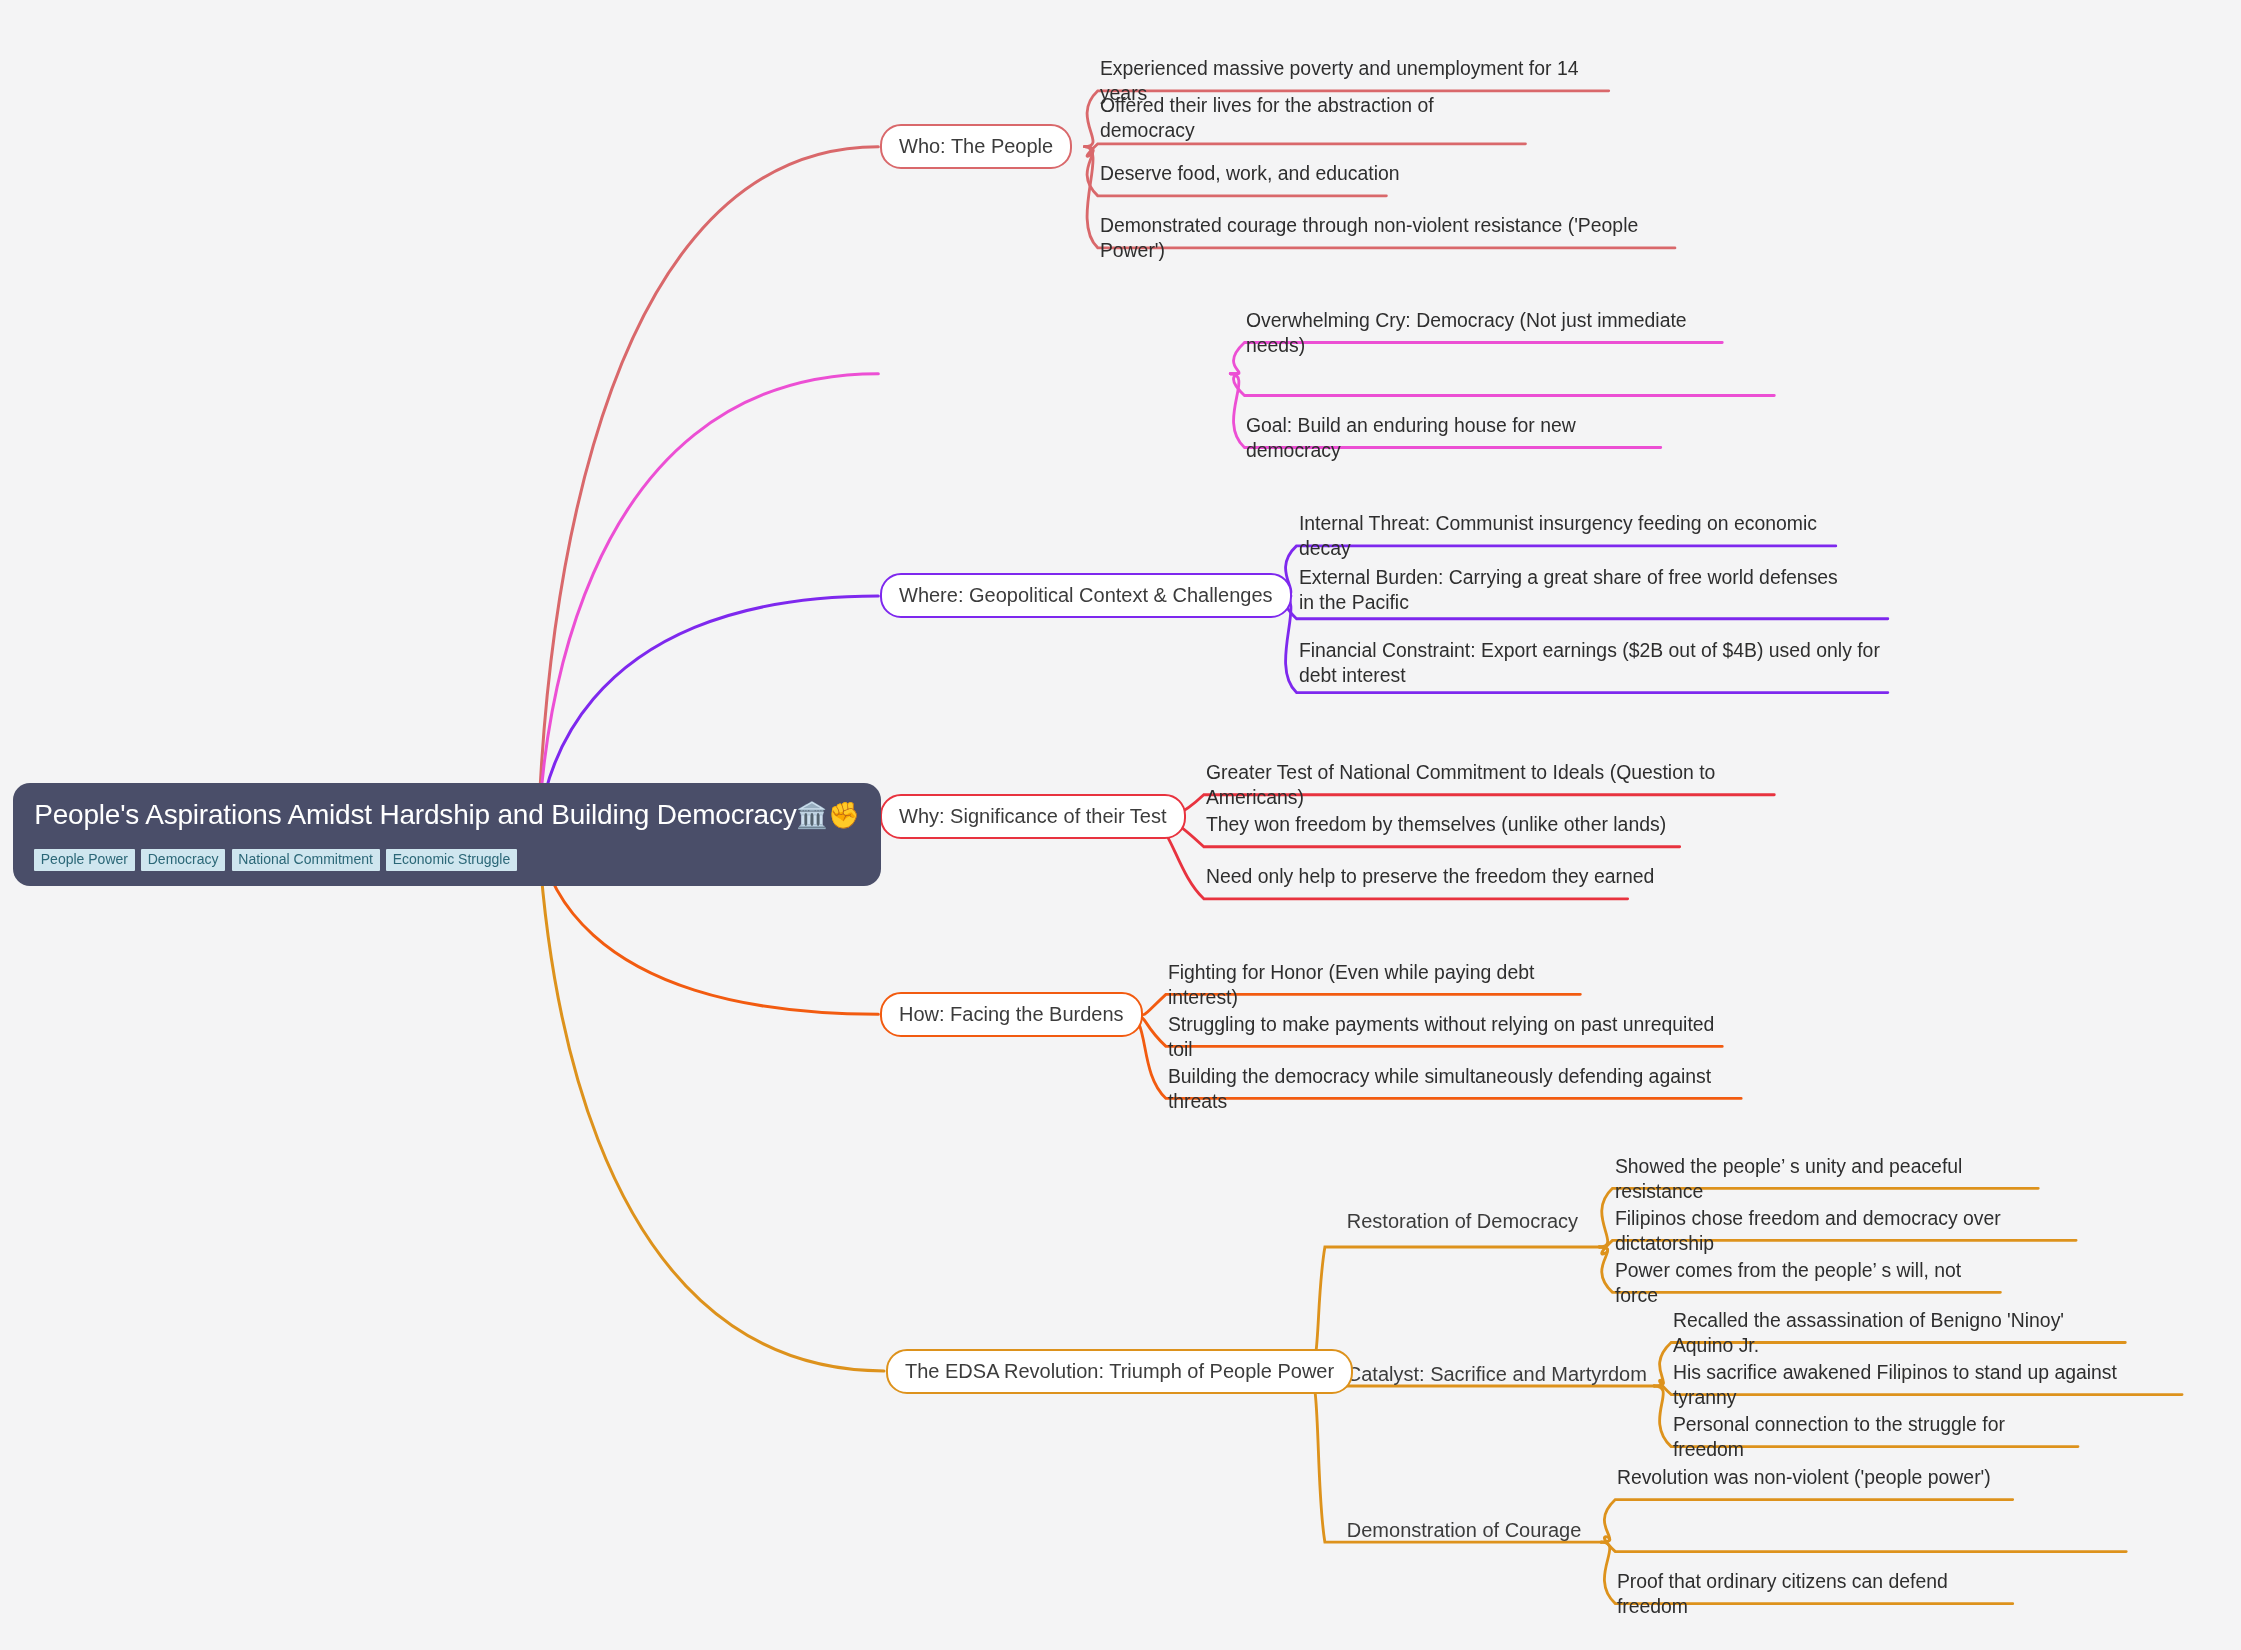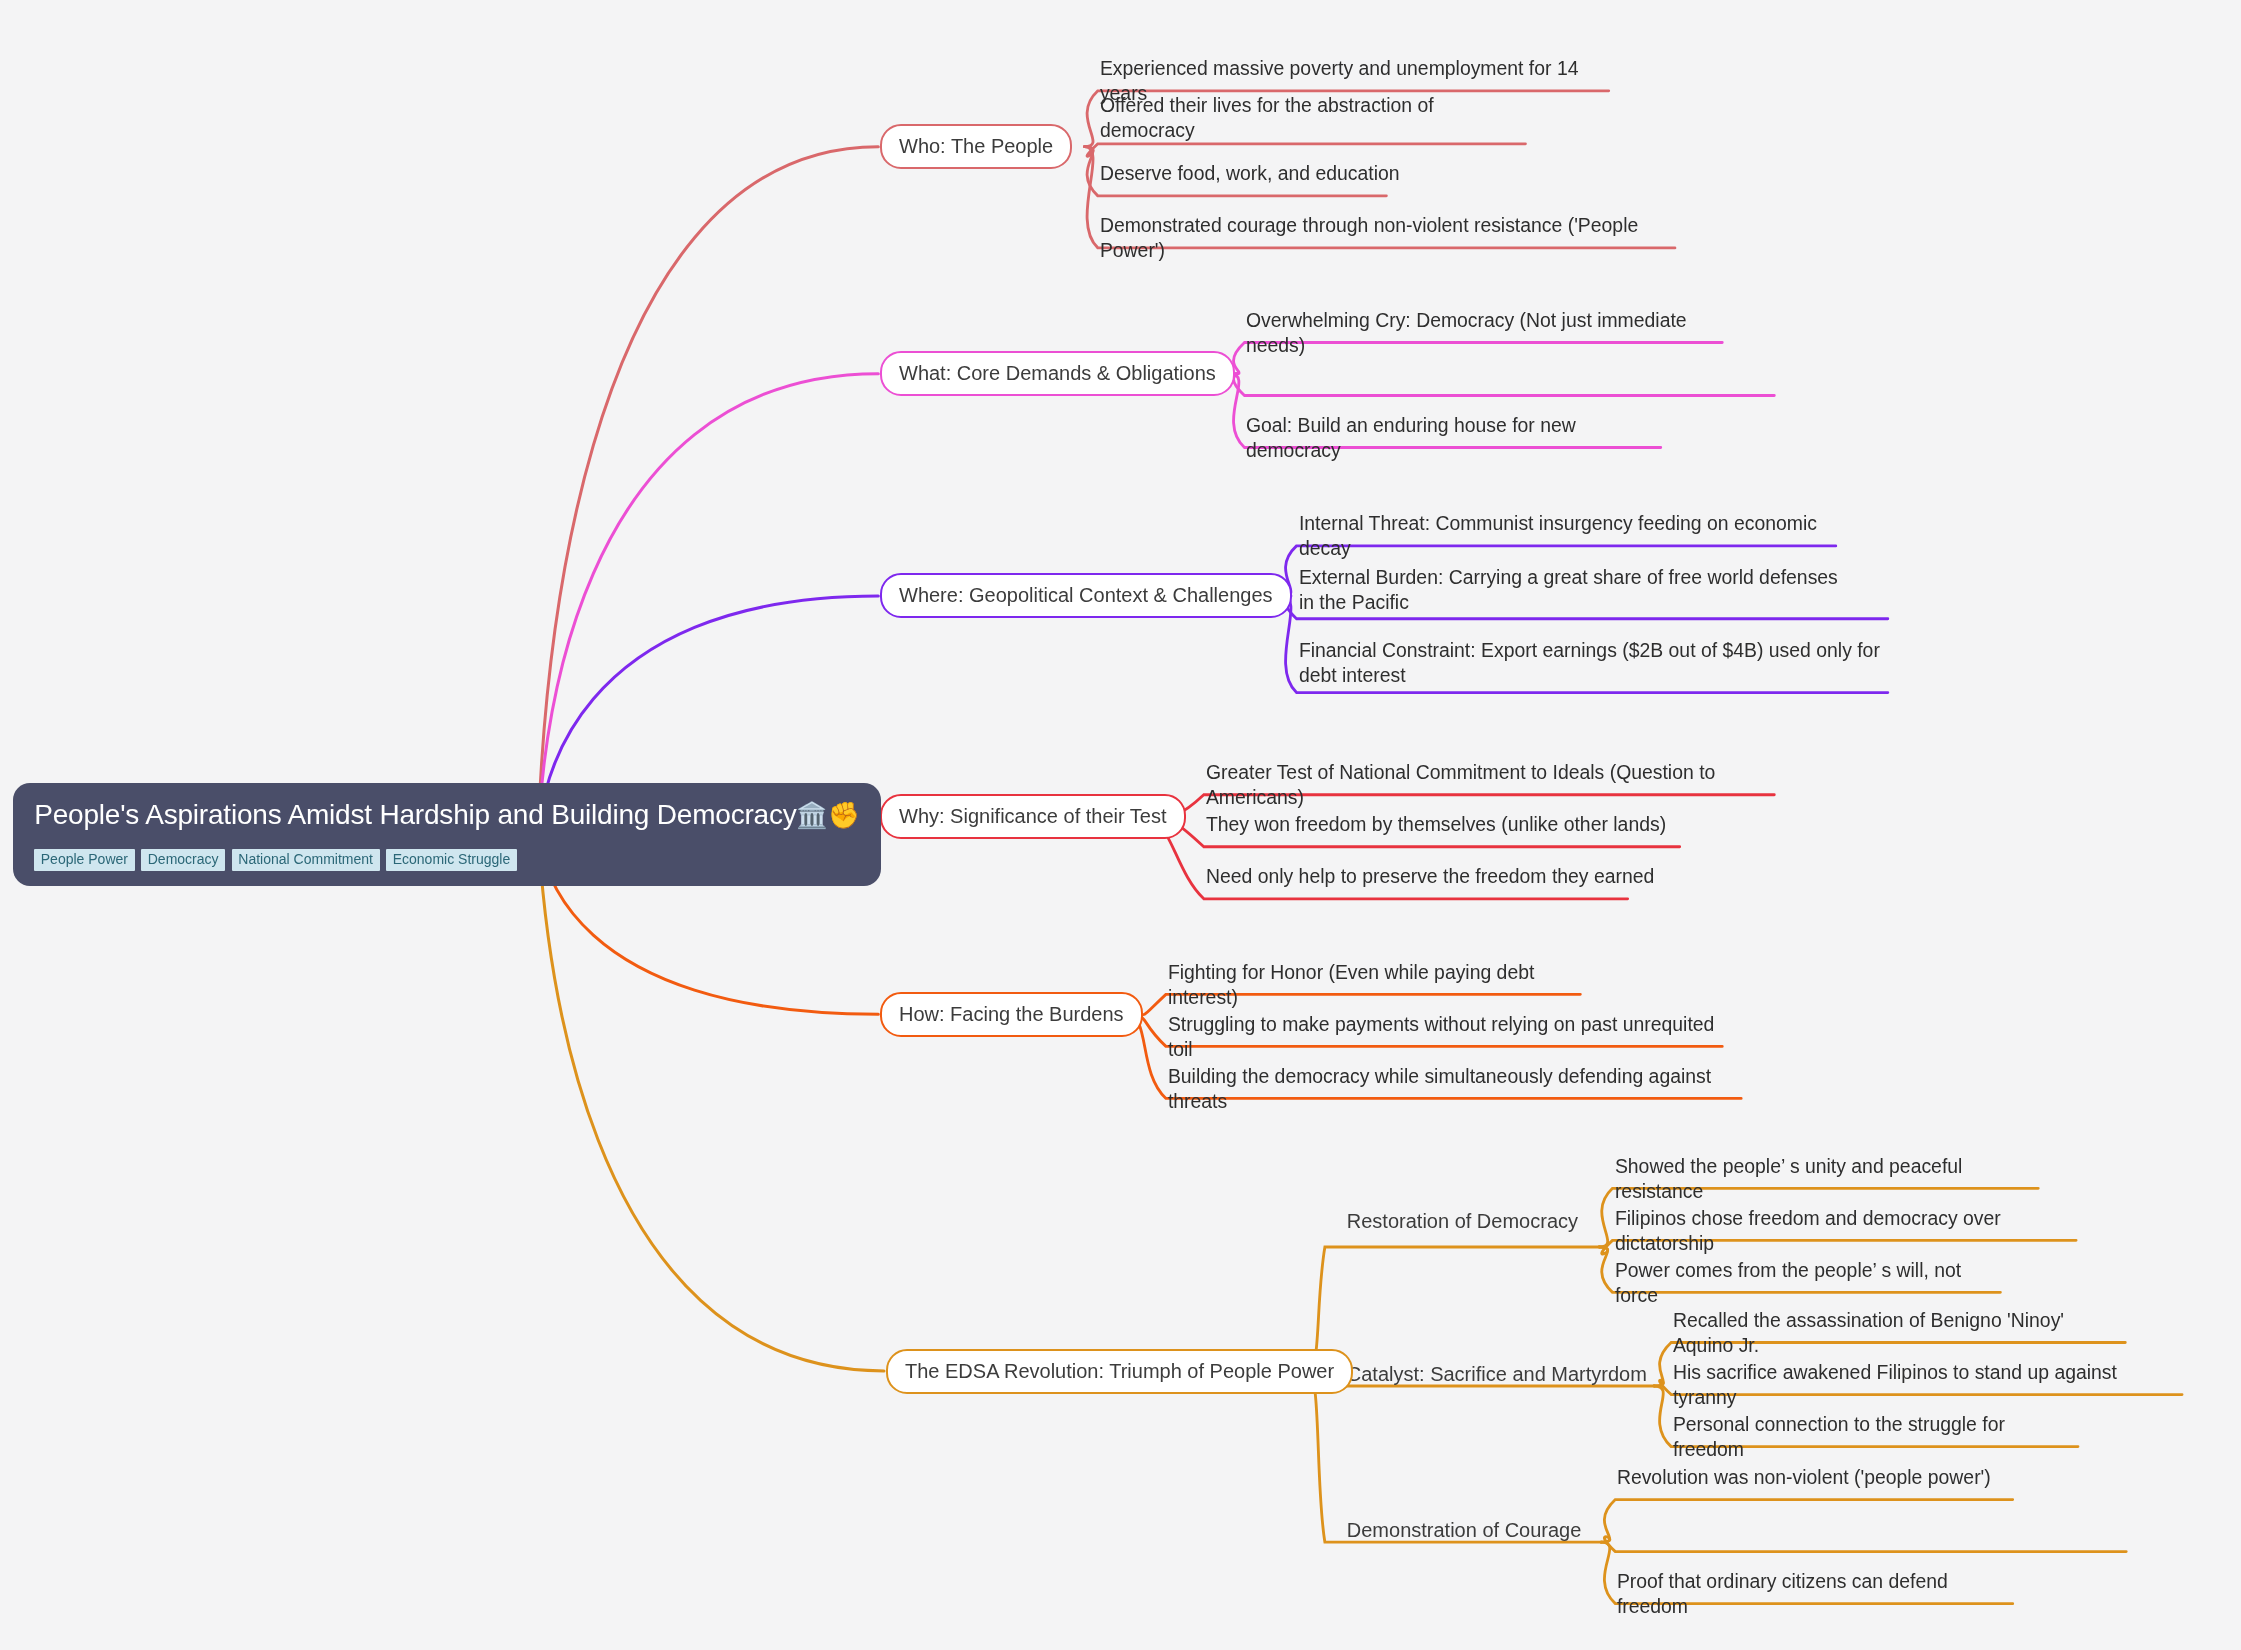--- a/index.html
+++ b/index.html
@@ -148,23 +148,20 @@
   <div class="node leaf-node" style="left:1098px; top:93px; width:426px;">
     <span>Offered their lives for the abstraction of democracy</span>
   </div>
   <div class="node leaf-node" style="left:1098px; top:161px; width:312px;">
     <span>Deserve food, work, and education</span>
   </div>
   <div class="node leaf-node" style="left:1098px; top:213px; width:587px;">
     <span>Demonstrated courage through non-violent resistance ('People Power')</span>
   </div>
 
-  <div class="node branch-node" style="left:880px; top:351px; border-color:#ec4fd4;">
-    <span>What: Core Demands &amp; Obligations</span>
-  </div>
   <div class="node leaf-node" style="left:1244px; top:308px; width:483px;">
     <span>Overwhelming Cry: Democracy (Not just immediate needs)</span>
   </div>
   <div class="node leaf-node" style="left:1244px; top:413px; width:426px;">
     <span>Goal: Build an enduring house for new democracy</span>
   </div>
 
   <div class="node branch-node" style="left:880px; top:573px; border-color:#7e28ee;">
     <span>Where: Geopolitical Context &amp; Challenges</span>
   </div>

